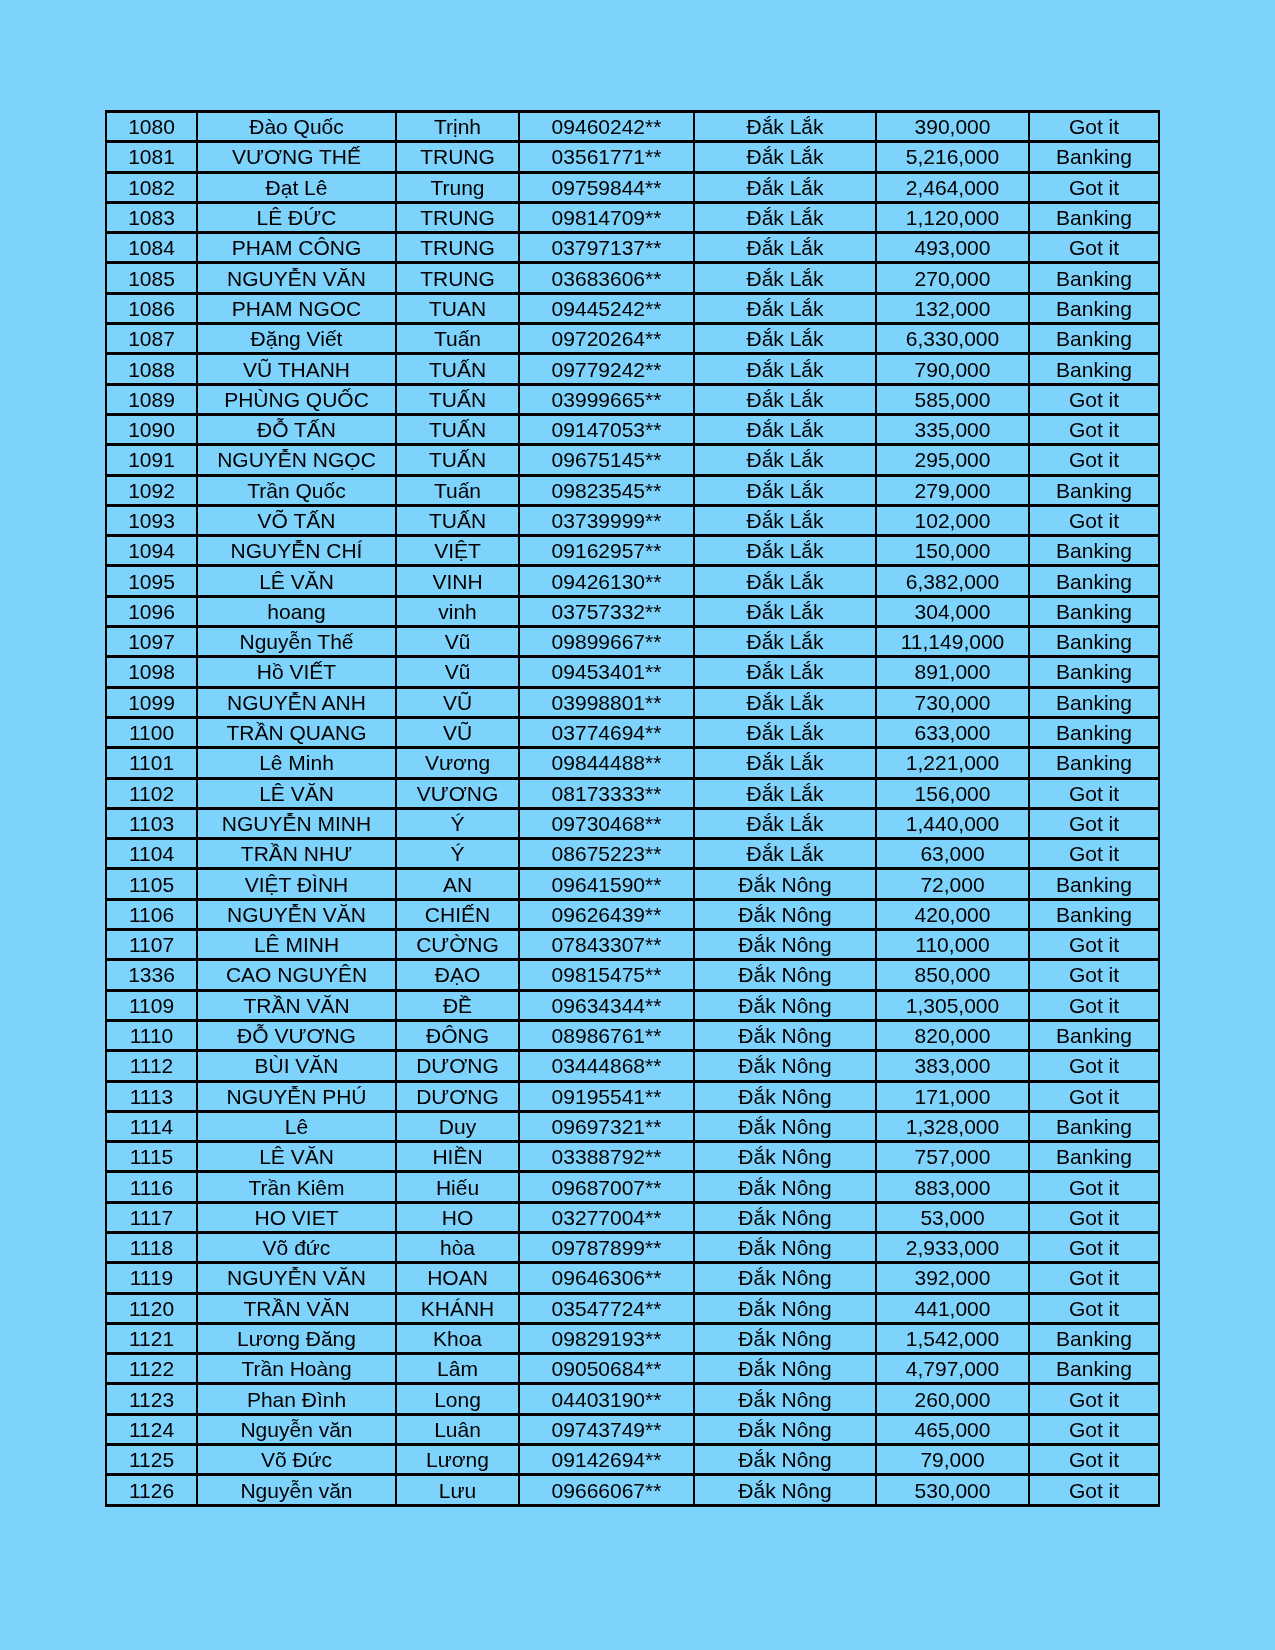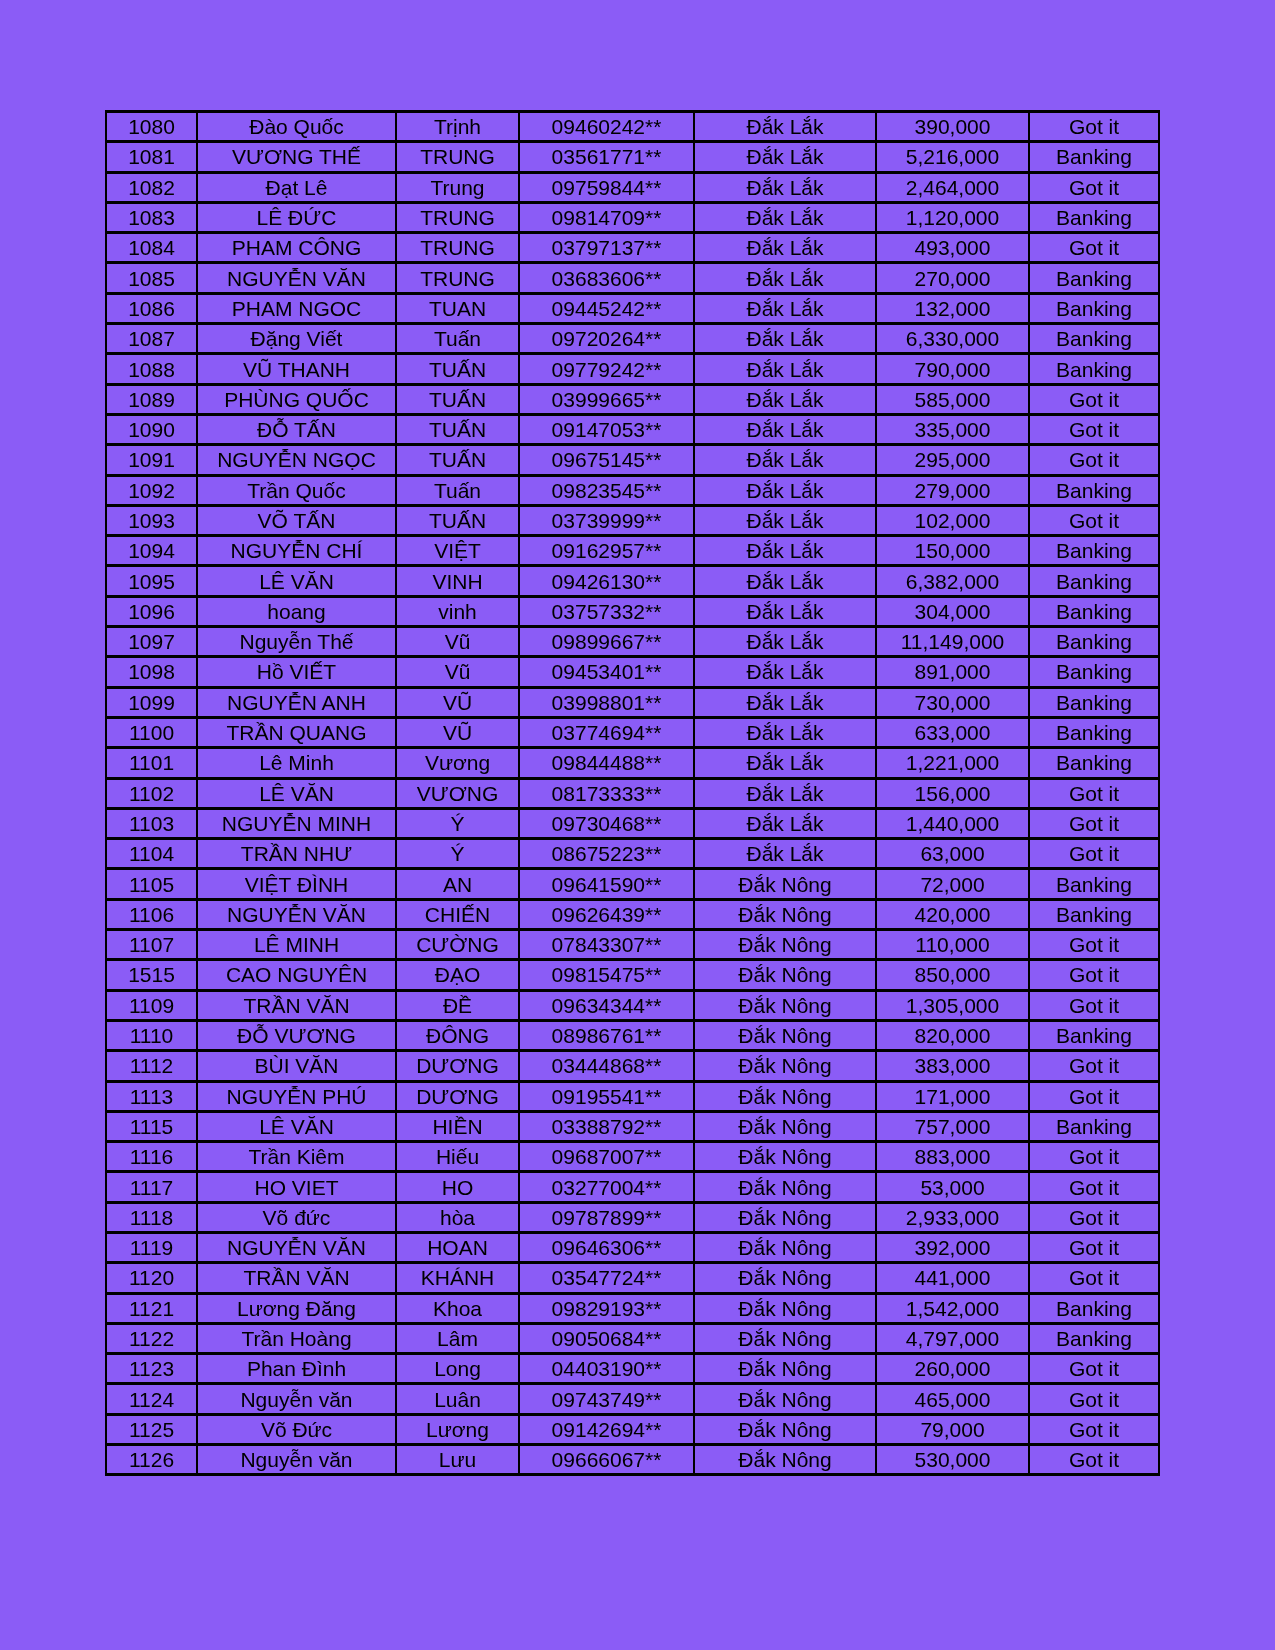--- a/index.html
+++ b/index.html
@@ -4,21 +4,21 @@
 <style>
   html, body {
     margin: 0;
     padding: 0;
     background: #ffffff;
   }
   .page {
     position: relative;
     width: 1275px;
     height: 1650px;
-    background: #8b5cf6;
+    background: #7dd3fc;
     font-family: "Liberation Sans", "DejaVu Sans", sans-serif;
     color: #000000;
   }
   table.data-table {
     position: absolute;
     left: 105px;
     top: 110px;
     width: 1053px;
     border-collapse: collapse;
     table-layout: fixed;
@@ -337,21 +337,21 @@
     <td class="id-cell">1107</td>
     <td class="first-name-cell">LÊ MINH</td>
     <td class="last-name-cell">CƯỜNG</td>
     <td class="phone-cell">07843307**</td>
     <td class="province-cell">Đắk Nông</td>
     <td class="amount-cell">110,000</td>
     <td class="status-cell">Got it</td>
   </tr>
 
   <tr>
-    <td class="id-cell">1515</td>
+    <td class="id-cell">1336</td>
     <td class="first-name-cell">CAO NGUYÊN</td>
     <td class="last-name-cell">ĐẠO</td>
     <td class="phone-cell">09815475**</td>
     <td class="province-cell">Đắk Nông</td>
     <td class="amount-cell">850,000</td>
     <td class="status-cell">Got it</td>
   </tr>
 
   <tr>
     <td class="id-cell">1109</td>
@@ -387,20 +387,29 @@
   <tr>
     <td class="id-cell">1113</td>
     <td class="first-name-cell">NGUYỄN PHÚ</td>
     <td class="last-name-cell">DƯƠNG</td>
     <td class="phone-cell">09195541**</td>
     <td class="province-cell">Đắk Nông</td>
     <td class="amount-cell">171,000</td>
     <td class="status-cell">Got it</td>
   </tr>
 
+  <tr>
+    <td class="id-cell">1114</td>
+    <td class="first-name-cell">Lê</td>
+    <td class="last-name-cell">Duy</td>
+    <td class="phone-cell">09697321**</td>
+    <td class="province-cell">Đắk Nông</td>
+    <td class="amount-cell">1,328,000</td>
+    <td class="status-cell">Banking</td>
+  </tr>
 
   <tr>
     <td class="id-cell">1115</td>
     <td class="first-name-cell">LÊ VĂN</td>
     <td class="last-name-cell">HIỀN</td>
     <td class="phone-cell">03388792**</td>
     <td class="province-cell">Đắk Nông</td>
     <td class="amount-cell">757,000</td>
     <td class="status-cell">Banking</td>
   </tr>

